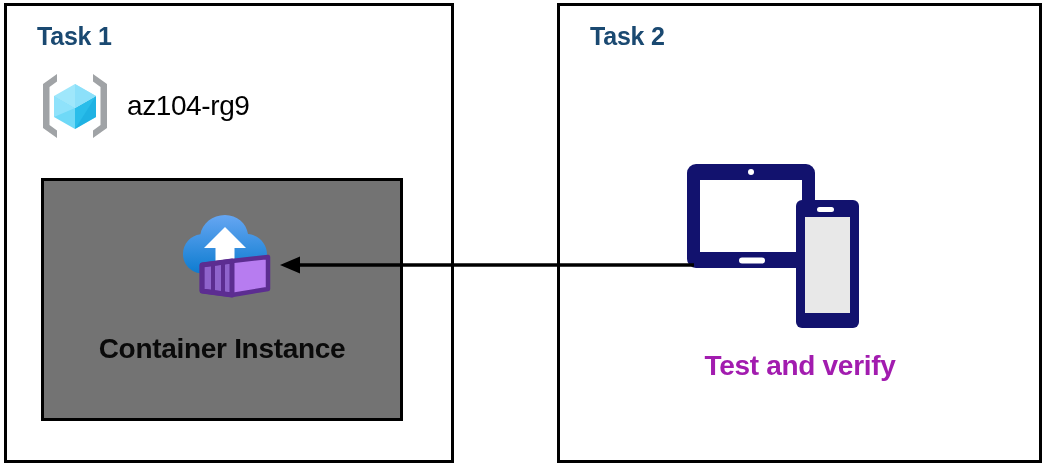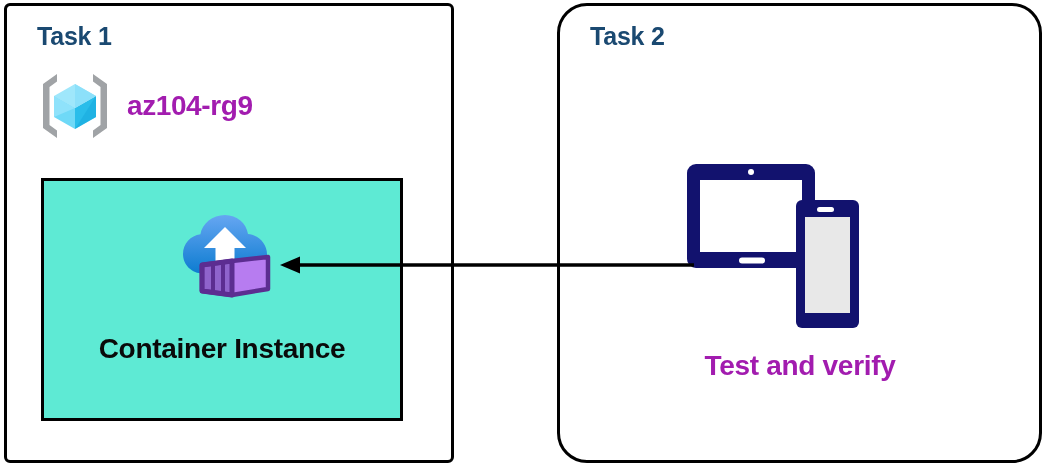--- a/index.html
+++ b/index.html
@@ -23,28 +23,26 @@
     position: absolute;
     background: transparent;
     border: 3px solid #000000;
     box-sizing: border-box;
   }
   #panel-task1 {
     left: 4px;
     top: 3px;
     width: 450px;
     height: 460px;
-    border-radius: 6px;
   }
   #panel-task2 {
     left: 557px;
     top: 3px;
     width: 485px;
     height: 460px;
-    border-radius: 30px;
   }
 
   .panel-title {
     position: absolute;
     font-size: 25px;
     font-weight: bold;
     color: #1a4971;
     letter-spacing: -0.2px;
     white-space: nowrap;
   }
@@ -56,34 +54,34 @@
     position: absolute;
     left: 28px;
     top: 60px;
     display: flex;
     align-items: center;
     gap: 12px;
   }
   #rg-icon { width: 80px; height: 80px; display: block; }
   #rg-label {
     font-size: 28px;
-    font-weight: bold;
-    color: #a21caf;
+    font-weight: normal;
+    color: #000000;
     letter-spacing: -0.4px;
     white-space: nowrap;
   }
 
   
   #container-box {
     position: absolute;
     left: 34px;
     top: 172px;
     width: 362px;
     height: 243px;
-    background: #5eead4;
+    background: #737373;
     border: 3px solid #000000;
     box-sizing: border-box;
   }
   #ci-icon {
     position: absolute;
     left: 131px;
     top: 22px;
     width: 100px;
     height: 100px;
     display: block;

